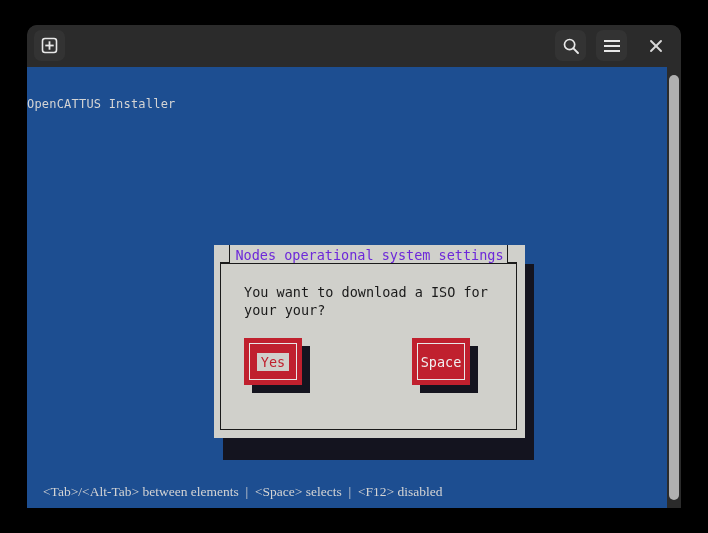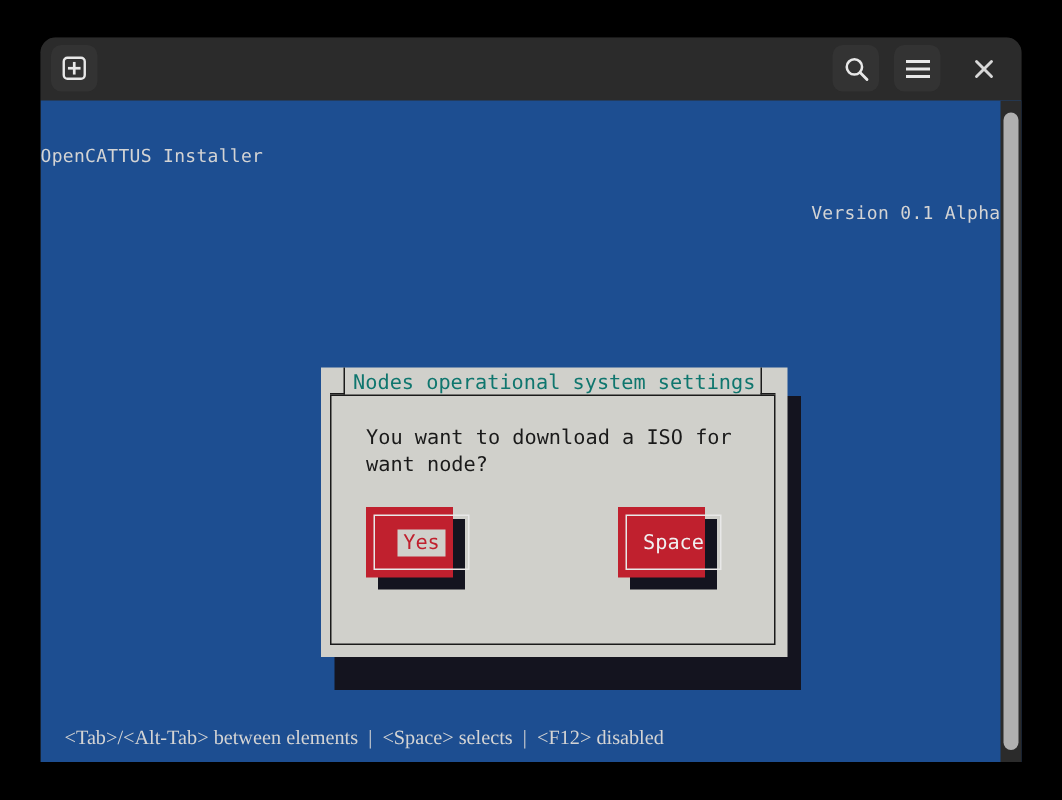--- a/index.html
+++ b/index.html
@@ -161,21 +161,21 @@
     left: 293px;
     border-left: 1px solid #1a1a1a;
   }
 
   #dialog-title {
     position: absolute;
     left: 0;
     top: 2px;
     width: 311px;
     text-align: center;
-    color: #0f766e;
+    color: #6d28d9;
     font-size: 13.5px;
     white-space: pre;
   }
 
   #dialog-message {
     position: absolute;
     left: 30px;
     top: 38px;
     width: 260px;
     color: #1a1a1a;
@@ -213,21 +213,21 @@
     left: 0;
     top: 0;
     width: 58px;
     height: 47px;
     background: #c0202e;
   }
   .tui-button .btn-frame {
     position: absolute;
     left: 5px;
     top: 5px;
-    width: 64px;
+    width: 48px;
     height: 37px;
     border: 1px solid #e8e8e8;
     box-sizing: border-box;
     display: flex;
     align-items: center;
     justify-content: center;
     text-align: center;
   }
   .tui-button .btn-label {
     font-size: 13.5px;
@@ -289,35 +289,34 @@
         </svg>
       </span>
     </div>
   </div>
 
   <div id="tui-screen">
 
     <div class="tui-text" id="header-left">OpenCATTUS Installer</div>
 
     <div class="tui-text" id="header-right">
-      <div>Version 0.1 Alpha</div>
     </div>
 
     <div id="dialog-shadow"></div>
 
     <div id="dialog">
 
       <div id="dialog-inner-border"></div>
       <div class="bracket" id="bracket-left"></div>
       <div class="bracket" id="bracket-right"></div>
 
       <div id="dialog-title">Nodes operational system settings</div>
 
       <div id="dialog-message">You want to download a ISO for
-want node?</div>
+your your?</div>
 
       <div id="button-row">
 
         <div class="tui-button is-focused" id="btn-yes">
           <div class="btn-shadow"></div>
           <div class="btn-face">
             <div class="btn-frame">
               <span class="btn-label">Yes</span>
             </div>
           </div>

